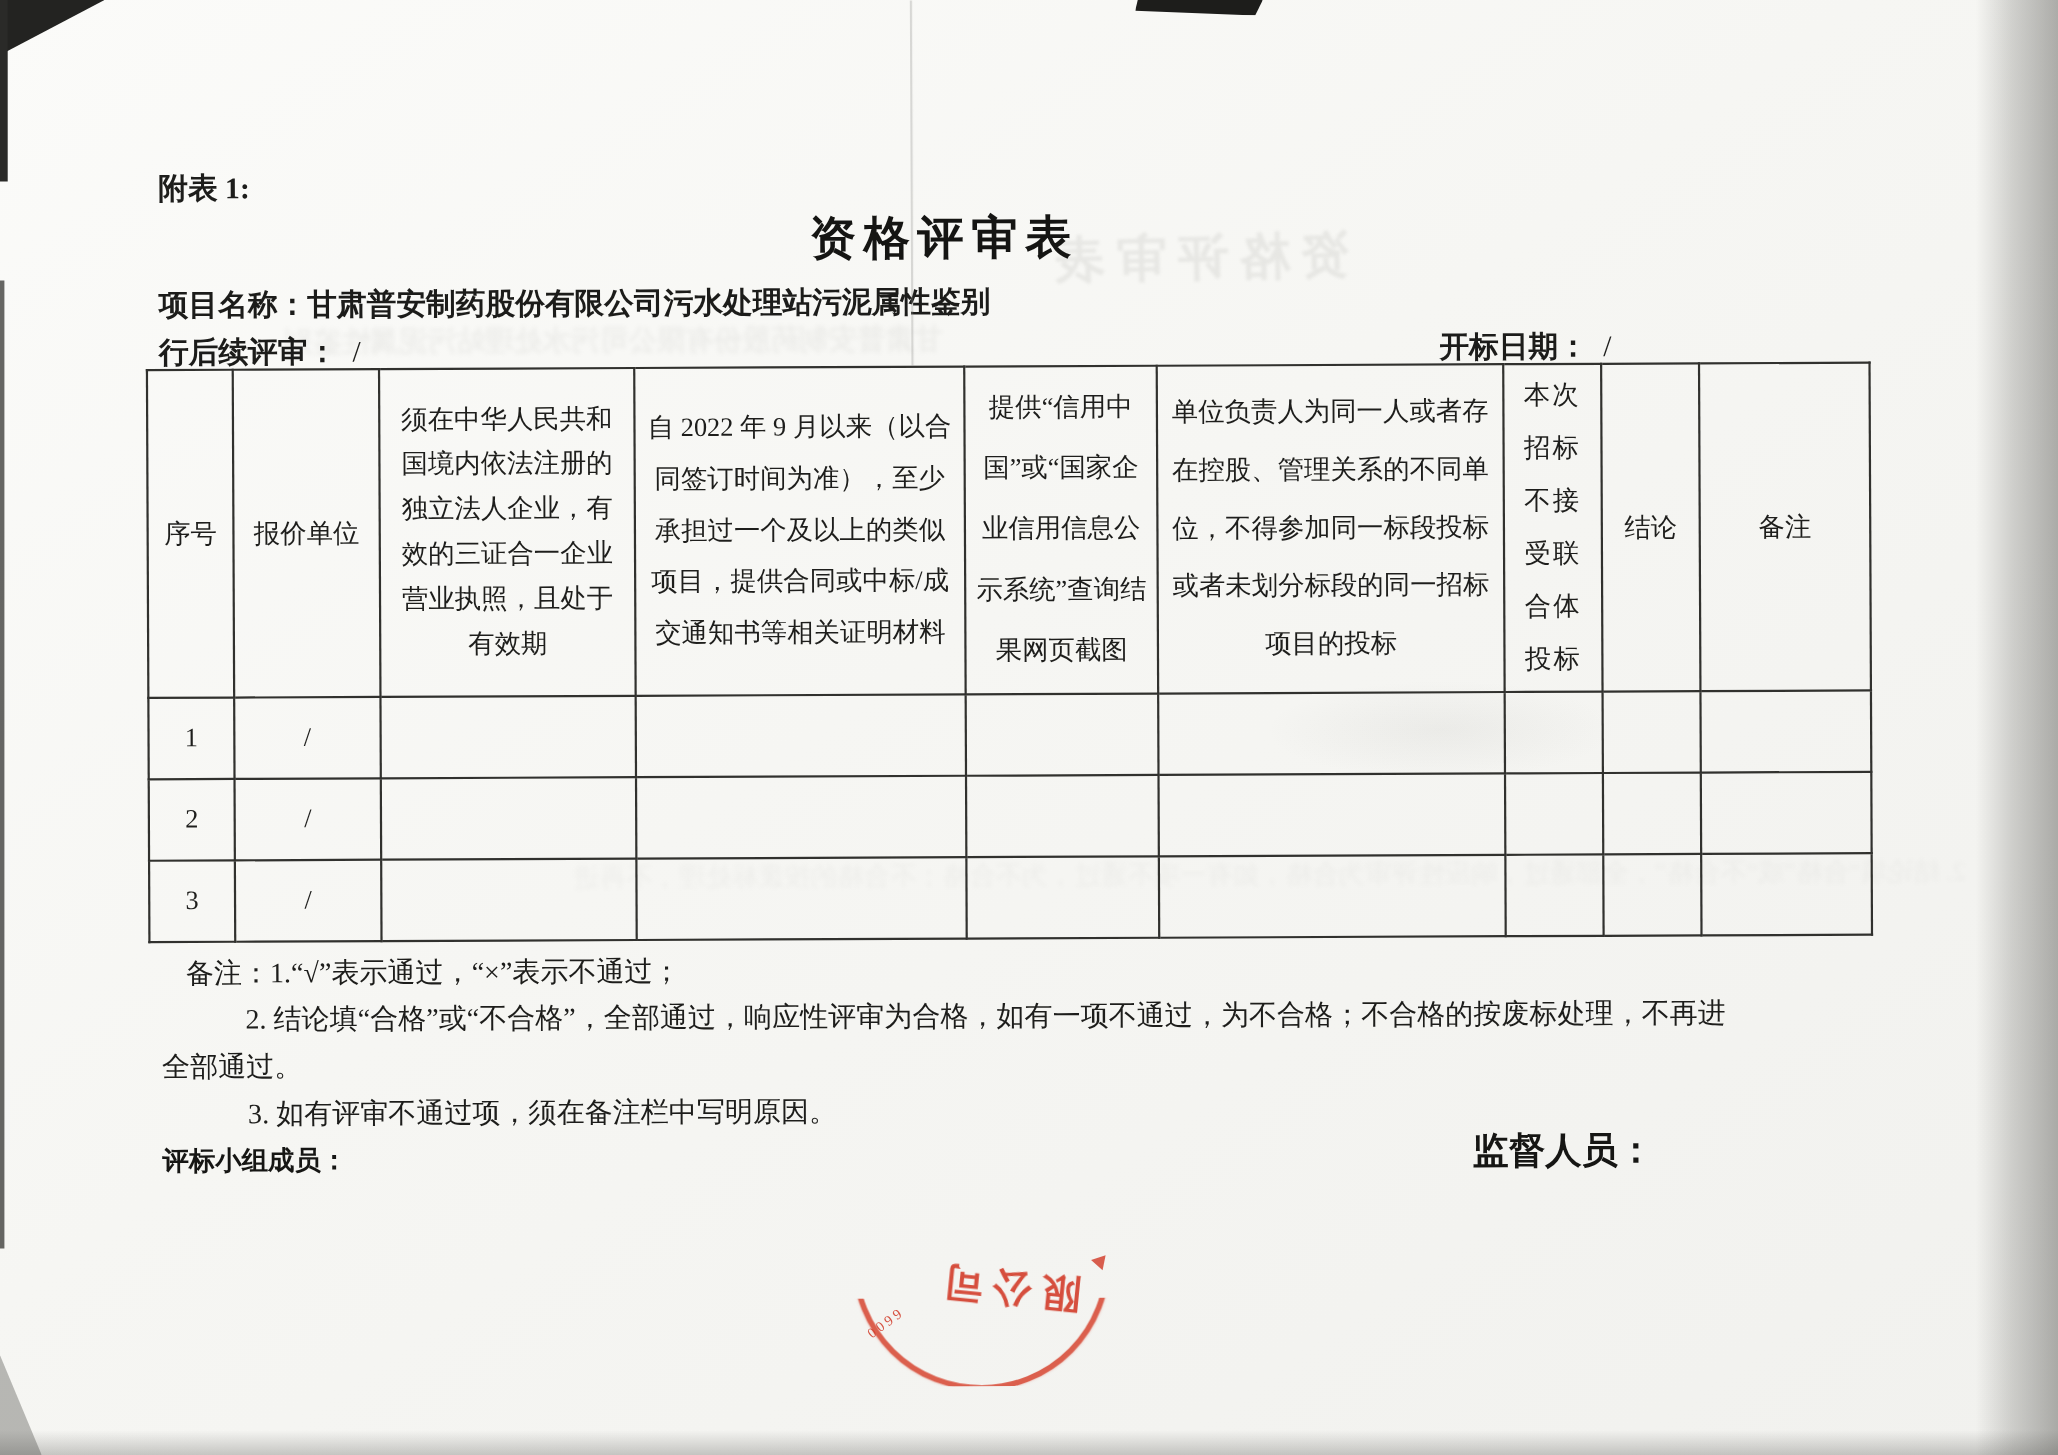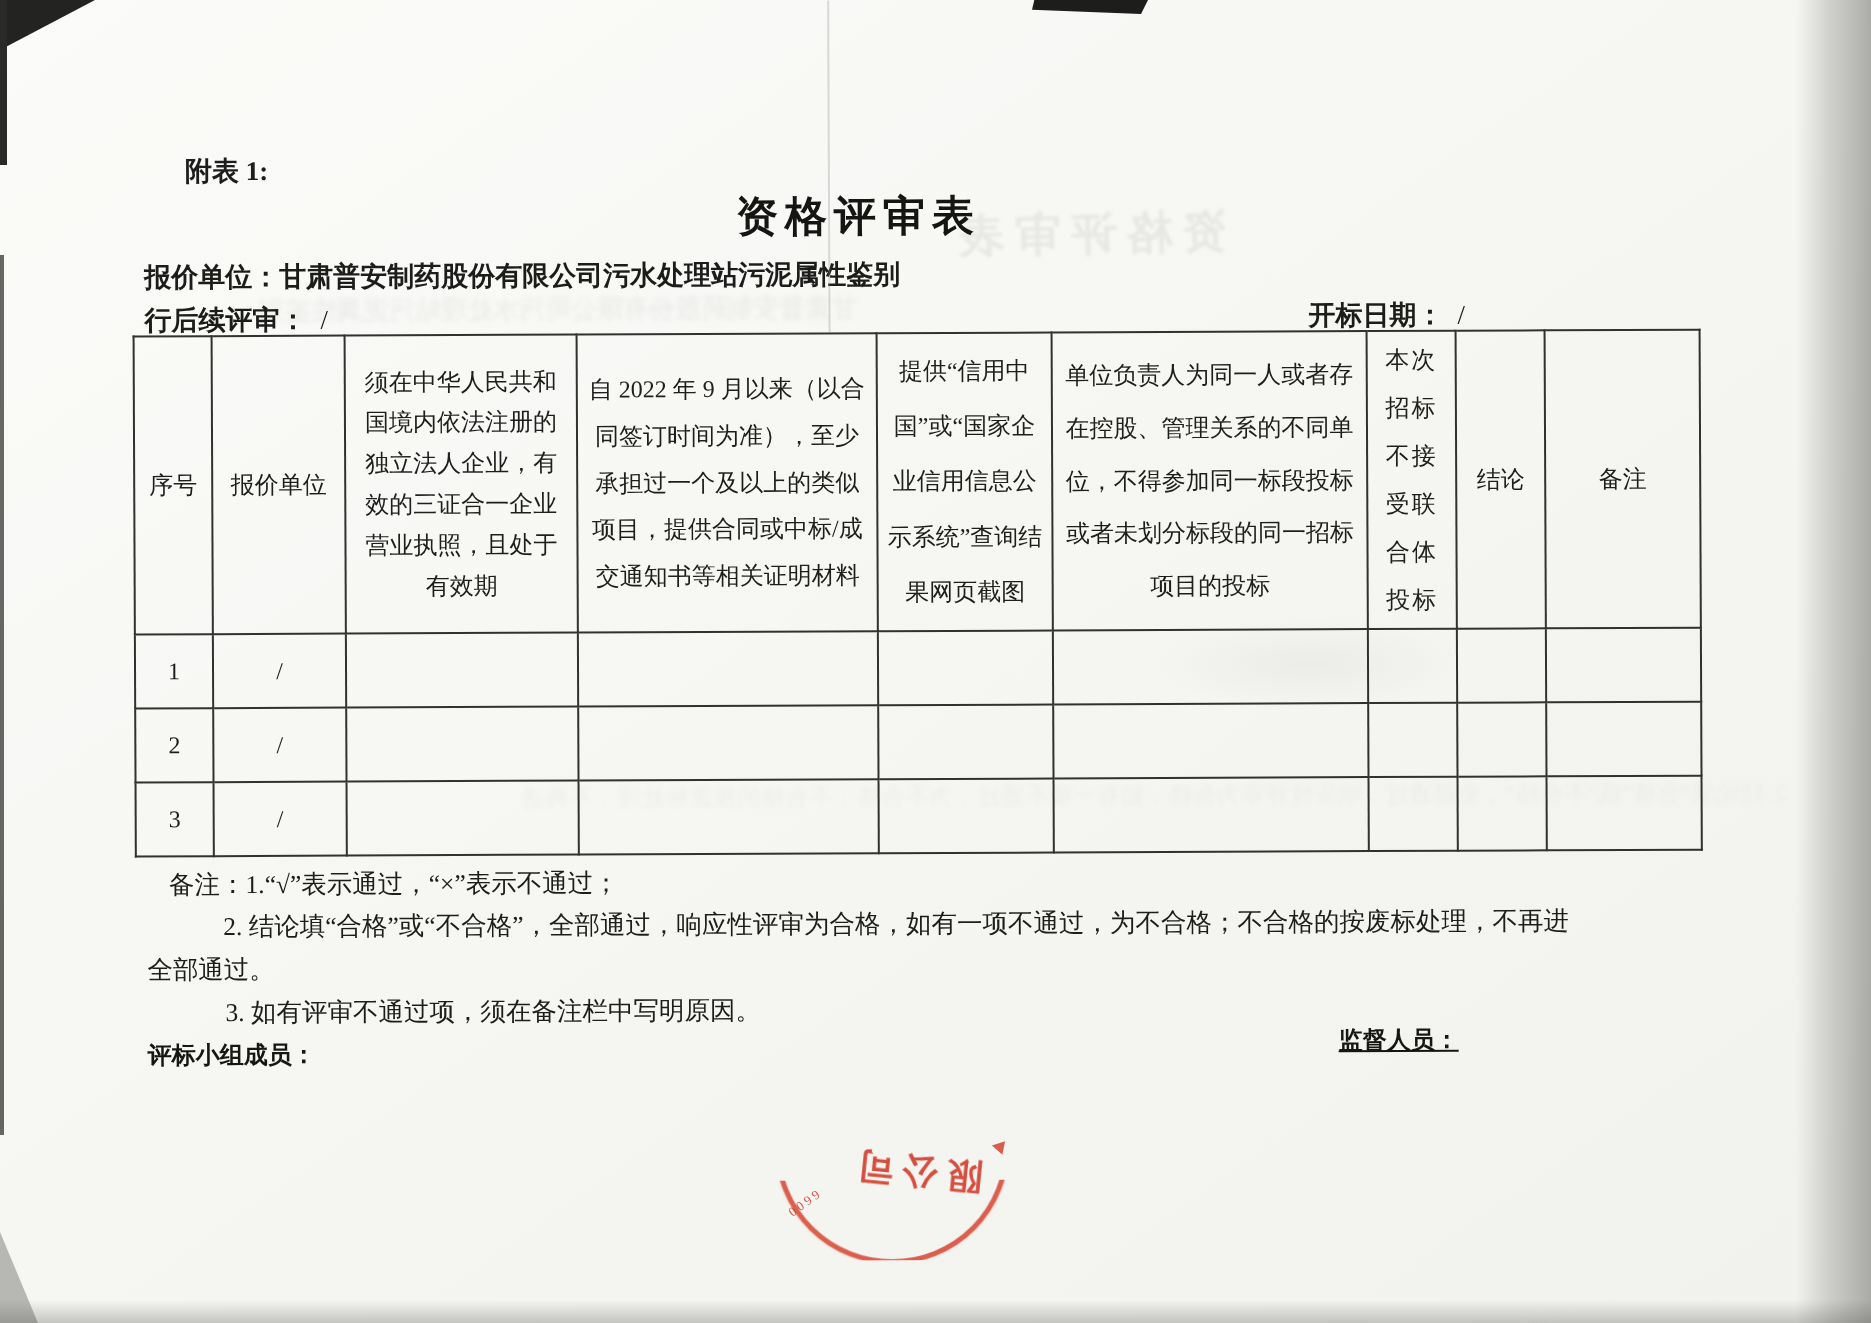--- a/index.html
+++ b/index.html
@@ -2,21 +2,21 @@
 <html><head>
 <meta charset="utf-8">
 <style>
   html,body{margin:0;padding:0;}
   body{width:1871px;height:1323px;font-family:"Liberation Serif","DejaVu Serif",serif;}
   .canvas{position:relative;width:1871px;height:1323px;overflow:hidden;
           background:linear-gradient(145deg,#fbfbf9 0%,#f6f6f3 45%,#f1f1ee 100%);}
   .paper{position:absolute;inset:0;transform:rotate(-0.25deg);transform-origin:50% 50%;}
 
   
-  .attach{position:absolute;left:146px;top:150px;font-size:27px;font-weight:600;color:#1d1d1b;margin-left:41px;}
+  .attach{position:absolute;left:146px;top:150px;font-size:27px;font-weight:600;color:#1d1d1b;}
   .title{position:absolute;left:0;top:188px;width:1871px;text-align:center;font-size:42px;
          font-weight:700;letter-spacing:7px;color:#151513;transform:translateX(-75px);}
   .projline{position:absolute;left:146px;top:256px;font-size:27px;font-weight:600;color:#1c1c1a;white-space:nowrap;}
   .bidloc{position:absolute;left:146px;top:299px;font-size:27px;font-weight:600;color:#1c1c1a;}
   .biddate{position:absolute;left:1310px;top:299px;font-size:27px;font-weight:600;color:#1c1c1a;}
   .slashgap{padding-left:14px;font-weight:400;}
 
   
   table.qual{position:absolute;left:134px;top:332px;border-collapse:collapse;table-layout:fixed;
              width:1566px;color:#1e1e1c;}
@@ -32,21 +32,21 @@
   td.c7{line-height:2.0;padding:4px 2px;letter-spacing:2px;}
   td.seq,td.unit{font-size:25px;}
 
   
   .note{position:absolute;font-size:25.5px;color:#1d1d1b;white-space:nowrap;}
   .n1{left:168px;top:864px;}
   .n2{left:222px;top:906px;}
   .n3{left:146px;top:949px;}
   .n4{left:224px;top:992px;}
   .team{position:absolute;left:146px;top:1036px;font-size:24px;font-weight:700;color:#161614;}
-  .superv{position:absolute;left:1337px;top:1026px;font-size:24px;font-weight:700;color:#161614;text-decoration:underline;}
+  .superv{position:absolute;left:1337px;top:1026px;font-size:33px;font-weight:700;color:#161614;}
 
   
   .stamp-clip{position:absolute;left:773px;top:1180px;width:234px;height:80px;overflow:hidden;}
   .stamp-arc{position:absolute;left:0;top:-150px;width:224px;height:224px;border-radius:50%;
              border:5px solid rgba(213,62,42,0.82);box-shadow:0 0 2px rgba(213,62,42,.5);
              filter:blur(.4px);}
   .stamp-text{position:absolute;left:838px;top:1146px;width:150px;text-align:center;font-size:36px;
               color:rgba(209,55,36,.88);transform:rotate(186deg);letter-spacing:9px;
               filter:blur(.4px);font-weight:600;}
   .stamp-digits{position:absolute;left:784px;top:1194px;font-size:13px;color:rgba(209,55,36,.85);
@@ -90,21 +90,21 @@
 
     <div class="ghost g-title">资格评审表</div>
     <div class="ghost g-proj">甘肃普安制药股份有限公司污水处理站污泥属性鉴别</div>
     <div class="ghost g-notes">2. 结论填“合格”或“不合格”，全部通过，响应性评审为合格，如有一项不通过，为不合格；不合格的按废标处理，不再进</div>
     <div class="smudge1"></div>
 
     <div class="attach">附表 1:</div>
     <div class="title">资格评审表</div>
 
     <div class="projline">
-      <span>报价单位：</span><span>甘肃普安制药股份有限公司污水处理站污泥属性鉴别</span>
+      <span>项目名称：</span><span>甘肃普安制药股份有限公司污水处理站污泥属性鉴别</span>
     </div>
 
     <div class="bidloc">
       <span>行后续评审：</span><span class="slashgap">/</span>
     </div>
     <div class="biddate">
       <span>开标日期：</span><span class="slashgap">/</span>
     </div>
 
     <table class="qual">

